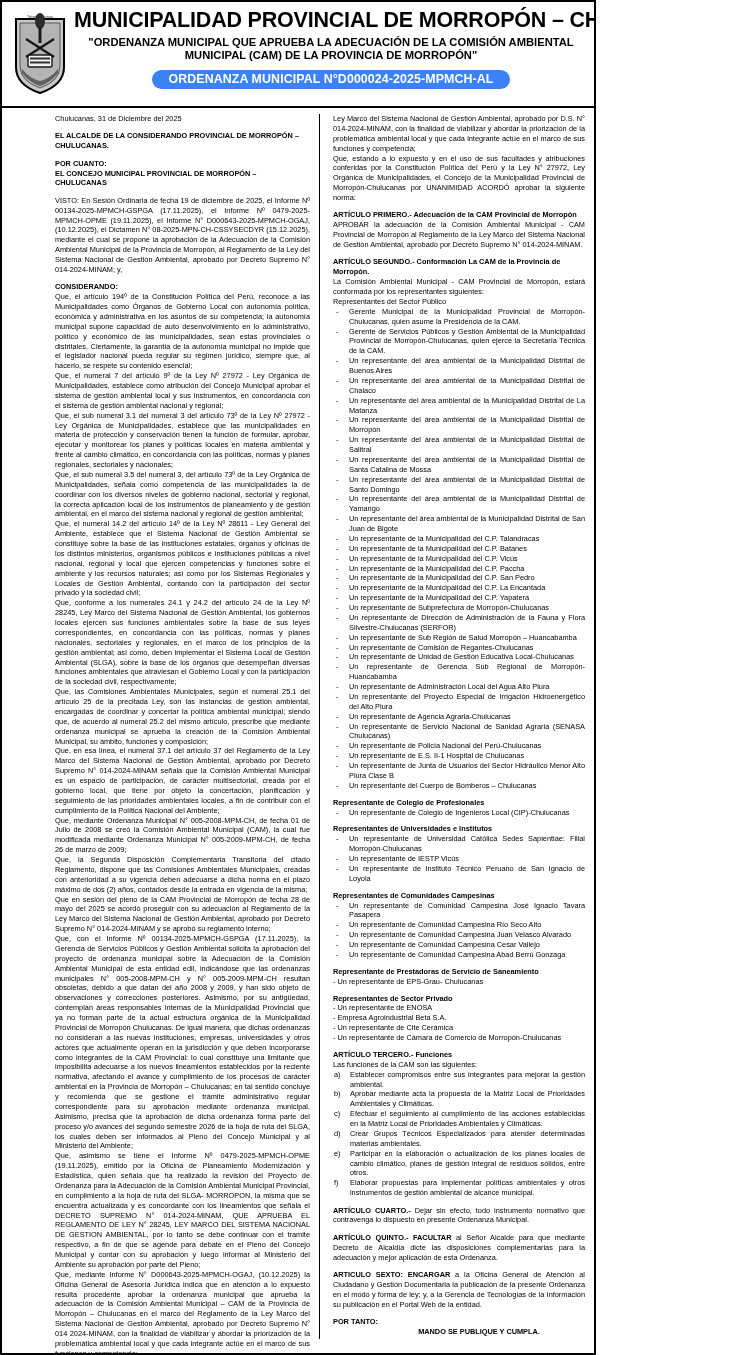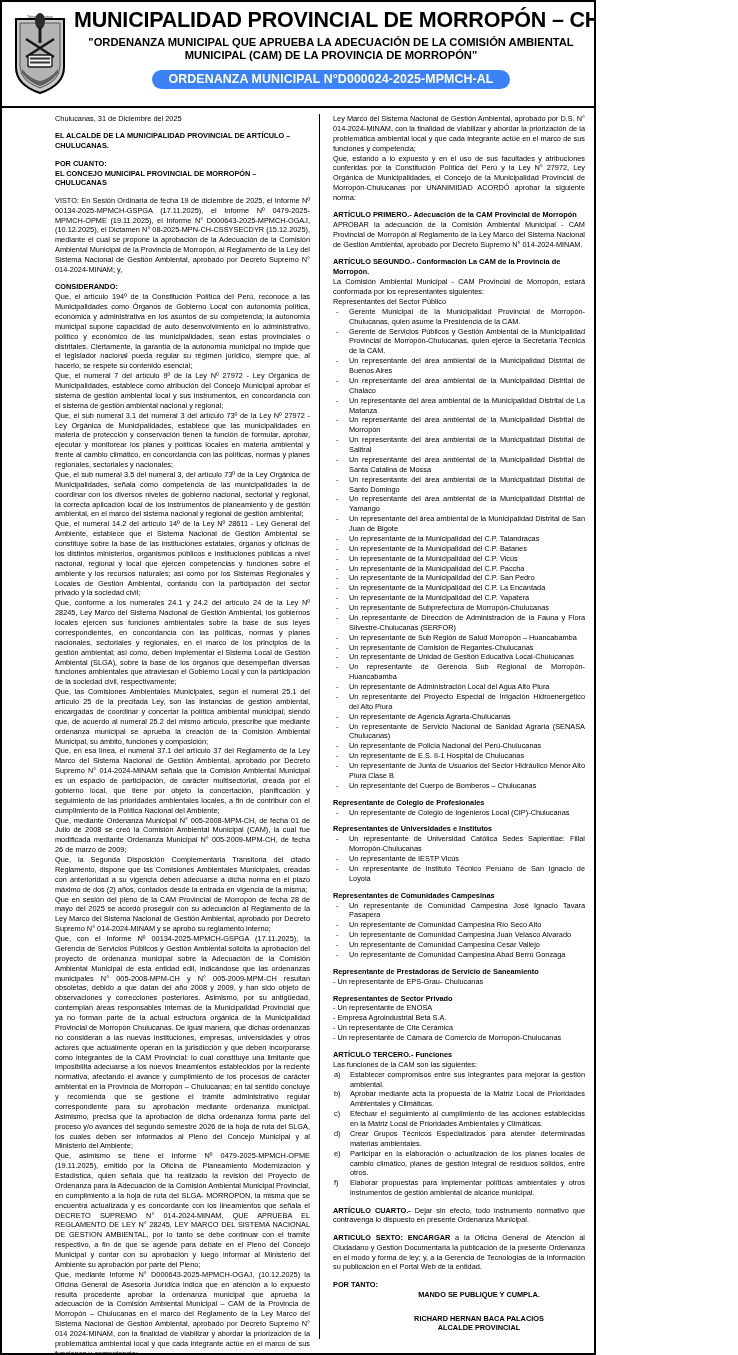--- a/index.html
+++ b/index.html
@@ -135,21 +135,21 @@
       <span class="pill">ORDENANZA MUNICIPAL N°D000024-2025-MPMCH-AL</span>
     </div>
   </div>
 
   <div class="cols">
 
     <div class="col left">
 
       <p class="nojust">Chulucanas, 31 de Diciembre del 2025</p>
 
-      <p class="p-gap b nojust">EL ALCALDE DE LA MUNICIPALIDAD PROVINCIAL DE ARTÍCULO – CHULUCANAS.</p>
+      <p class="p-gap b nojust">EL ALCALDE DE LA CONSIDERANDO PROVINCIAL DE MORROPÓN – CHULUCANAS.</p>
 
       <p class="p-gap b nojust">POR CUANTO:</p>
       <p class="b nojust">EL CONCEJO MUNICIPAL PROVINCIAL DE MORROPÓN – CHULUCANAS</p>
 
       <p class="p-gap">VISTO: En Sesión Ordinaria de fecha 19 de diciembre de 2025, el Informe Nº 00134-2025-MPMCH-GSPGA (17.11.2025), el Informe Nº 0479-2025-MPMCH-OPME (19.11.2025), el Informe N° D000643-2025-MPMCH-OGAJ, (10.12.2025), el Dictamen N° 08-2025-MPN-CH-CSSYSECDYR (15.12.2025), mediante el cual se propone la aprobación de la Adecuación de la Comisión Ambiental Municipal de la Provincia de Morropón, al Reglamento de la Ley del Sistema Nacional de Gestión Ambiental, aprobado por Decreto Supremo N° 014-2024-MINAM; y,</p>
 
       <p class="p-gap b nojust">CONSIDERANDO:</p>
 
       <p>Que, el artículo 194º de la Constitución Política del Perú, reconoce a las Municipalidades como Órganos de Gobierno Local con autonomía política, económica y administrativa en los asuntos de su competencia; la autonomía municipal supone capacidad de auto desenvolvimiento en lo administrativo, político y económico de las municipalidades, sean estas provinciales o distritales. Ciertamente, la garantía de la autonomía municipal no impide que el legislador nacional pueda regular su régimen jurídico, siempre que, al hacerlo, se respete su contenido esencial;</p>
       <p>Que, el numeral 7 del artículo 9º de la Ley Nº 27972 - Ley Orgánica de Municipalidades, establece como atribución del Concejo Municipal aprobar el sistema de gestión ambiental local y sus instrumentos, en concordancia con el sistema de gestión ambiental nacional y regional;</p>
@@ -259,20 +259,21 @@
         <li><span class="mk">a)</span><span>Establecer compromisos entre sus integrantes para mejorar la gestión ambiental.</span></li>
         <li><span class="mk">b)</span><span>Aprobar mediante acta la propuesta de la Matriz Local de Prioridades Ambientales y Climáticas.</span></li>
         <li><span class="mk">c)</span><span>Efectuar el seguimiento al cumplimiento de las acciones establecidas en la Matriz Local de Prioridades Ambientales y Climáticas.</span></li>
         <li><span class="mk">d)</span><span>Crear Grupos Técnicos Especializados para atender determinadas materias ambientales.</span></li>
         <li><span class="mk">e)</span><span>Participar en la elaboración o actualización de los planes locales de cambio climático, planes de gestión integral de residuos sólidos, entre otros.</span></li>
         <li><span class="mk">f)</span><span>Elaborar propuestas para implementar políticas ambientales y otros instrumentos de gestión ambiental de alcance municipal.</span></li>
       </ol>
 
       <p class="p-gap"><span class="b">ARTÍCULO CUARTO.-</span><span> Dejar sin efecto, todo instrumento normativo que contravenga lo dispuesto en presente  Ordenanza Municipal.</span></p>
 
+      <p class="p-gap"><span class="b">ARTÍCULO QUINTO.- FACULTAR</span><span> al Señor Alcalde para que mediante Decreto de Alcaldía dicte las disposiciones complementarias para la adecuación y mejor aplicación de esta Ordenanza.</span></p>
 
       <p class="p-gap"><span class="b">ARTICULO SEXTO: ENCARGAR</span><span> a la Oficina General de Atención al Ciudadano y Gestión Documentaria la publicación de la presente Ordenanza en el modo y forma de ley; y, a la Gerencia de Tecnologías de la Información su publicación en el Portal Web de la entidad.</span></p>
 
       <p class="p-gap b nojust">POR TANTO:</p>
       <p class="mando indent-sig">MANDO SE PUBLIQUE Y CUMPLA.</p>
 
       <div class="sig indent-sig" style="margin-top:14px;">
         <div>RICHARD HERNAN BACA PALACIOS</div>
         <div>ALCALDE PROVINCIAL</div>
       </div>

